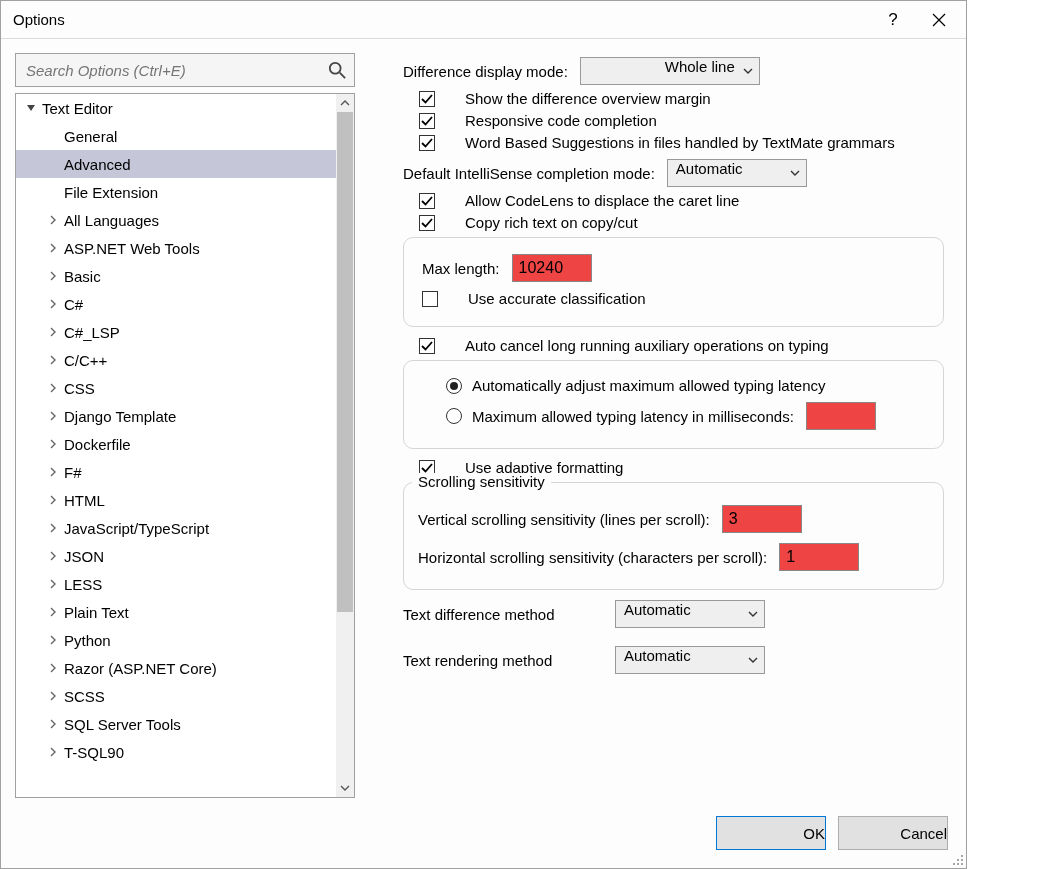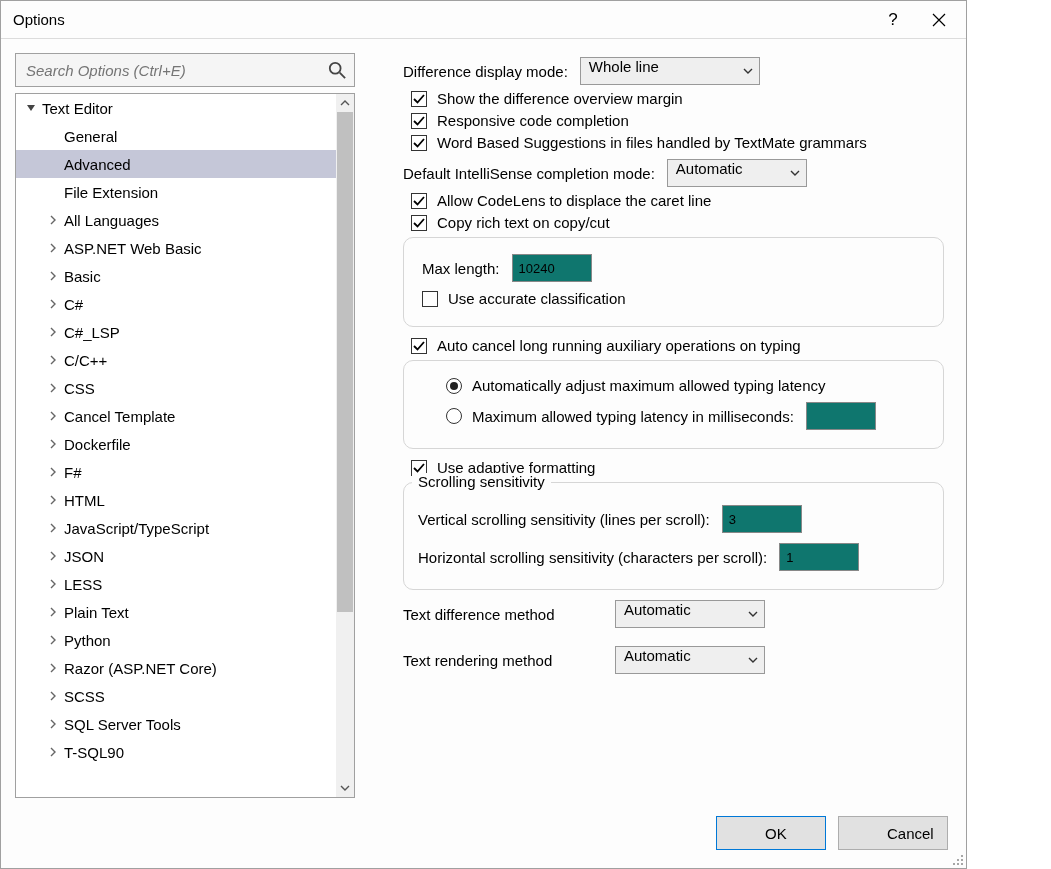--- a/index.html
+++ b/index.html
@@ -37,36 +37,36 @@
   .tree-scroll .thumb{position:absolute;left:1px;right:1px;top:0;height:500px;background:#c0c0c0;}
   .tree-row{height:28px;display:flex;align-items:center;padding-left:6px;white-space:nowrap;}
   .tree-row.sel{background:var(--sel);}
   .tree-caret{width:18px;display:flex;align-items:center;justify-content:center;}
   .tree-row .lbl{padding-left:2px;}
   .lvl0{padding-left:6px;}
   .lvl1{padding-left:28px;}
   
   .right{flex:1;padding:0 8px 0 48px;overflow:hidden;}
   .row{display:flex;align-items:center;margin:4px 0;}
-  .row.cb{margin:5px 8px;}
+  .row.cb{margin:5px 16px;gap:20px;}
   .row-label{margin-right:12px;}
   .check{width:16px;height:16px;border:1px solid #333;margin-right:10px;display:flex;align-items:center;justify-content:center;background:#fff;flex:0 0 auto;}
   .check svg{width:12px;height:12px;}
   .radio{width:16px;height:16px;border:1px solid #333;border-radius:50%;margin-right:10px;display:flex;align-items:center;justify-content:center;background:#fff;flex:0 0 auto;}
   .radio .dot{width:8px;height:8px;border-radius:50%;background:#222;}
   select,.combo{height:28px;border:1px solid #999;background:#efefef;padding:0 24px 0 8px;position:relative;font-size:15px;appearance:none;}
   .combo .caret{position:absolute;right:6px;top:50%;transform:translateY(-50%);}
-  input[type=text].txt{height:28px;border:1px solid #888;padding:0 6px;font-size:13px;background:#0f766e;}
+  input[type=text].txt{height:28px;border:1px solid #888;padding:0 6px;font-size:16px;background:#ef4444;}
   .groupbox{border:1px solid #d6d6d6;border-radius:10px;padding:12px 14px 14px 14px;margin:6px 0 10px 0;position:relative;}
   .groupbox.with-legend{padding-top:18px;}
   .legend{position:absolute;top:-10px;left:8px;background:#fdfdfd;padding:0 6px;font-size:15px;}
   .indent{padding-left:28px;}
   
   .footer{height:70px;display:flex;align-items:center;justify-content:flex-end;gap:12px;padding:0 18px;}
-  .btn{min-width:110px;height:34px;background:var(--btn-bg);border:1px solid var(--btn-border);display:flex;align-items:center;justify-content:flex-start;padding-left:48px;}
+  .btn{min-width:110px;height:34px;background:var(--btn-bg);border:1px solid var(--btn-border);display:flex;align-items:center;justify-content:flex-end;padding-left:48px;}
   .btn.primary{border:1px solid var(--accent);}
   
   .grip{position:absolute;right:2px;bottom:2px;width:14px;height:14px;}
   .grip svg{width:14px;height:14px;}
 </style>
 </head>
 <body>
 
 <div class="window">
 
@@ -122,21 +122,21 @@
                 </svg>
               </span>
               <span class="lbl">All Languages</span>
             </div>
             <div class="tree-row lvl1">
               <span class="tree-caret">
                 <svg width="10" height="10" viewBox="0 0 10 10">
                   <path d="M3 1 L7 5 L3 9" stroke="#666" fill="none" stroke-width="1.4"></path>
                 </svg>
               </span>
-              <span class="lbl">ASP.NET Web Basic</span>
+              <span class="lbl">ASP.NET Web Tools</span>
             </div>
             <div class="tree-row lvl1">
               <span class="tree-caret">
                 <svg width="10" height="10" viewBox="0 0 10 10">
                   <path d="M3 1 L7 5 L3 9" stroke="#666" fill="none" stroke-width="1.4"></path>
                 </svg>
               </span>
               <span class="lbl">Basic</span>
             </div>
             <div class="tree-row lvl1">
@@ -170,21 +170,21 @@
                 </svg>
               </span>
               <span class="lbl">CSS</span>
             </div>
             <div class="tree-row lvl1">
               <span class="tree-caret">
                 <svg width="10" height="10" viewBox="0 0 10 10">
                   <path d="M3 1 L7 5 L3 9" stroke="#666" fill="none" stroke-width="1.4"></path>
                 </svg>
               </span>
-              <span class="lbl">Cancel Template</span>
+              <span class="lbl">Django Template</span>
             </div>
             <div class="tree-row lvl1">
               <span class="tree-caret">
                 <svg width="10" height="10" viewBox="0 0 10 10">
                   <path d="M3 1 L7 5 L3 9" stroke="#666" fill="none" stroke-width="1.4"></path>
                 </svg>
               </span>
               <span class="lbl">Dockerfile</span>
             </div>
             <div class="tree-row lvl1">
@@ -291,21 +291,21 @@
               </svg>
             </div>
         </div>
       </div>
     </div>
 
     <div class="right">
 
       <div class="row">
         <span class="row-label">Difference display mode:</span>
-        <div class="combo" style="width:180px;">
+        <div class="combo" style="width:180px;text-align:right;">
           <span>Whole line</span>
           <svg class="caret" width="10" height="10" viewBox="0 0 10 10">
               <path d="M1 3 L5 7 L9 3" stroke="#333" fill="none" stroke-width="1.4"></path>
             </svg>
         </div>
       </div>
 
       <div class="row cb">
         <span class="check">
             <svg viewBox="0 0 12 12">

